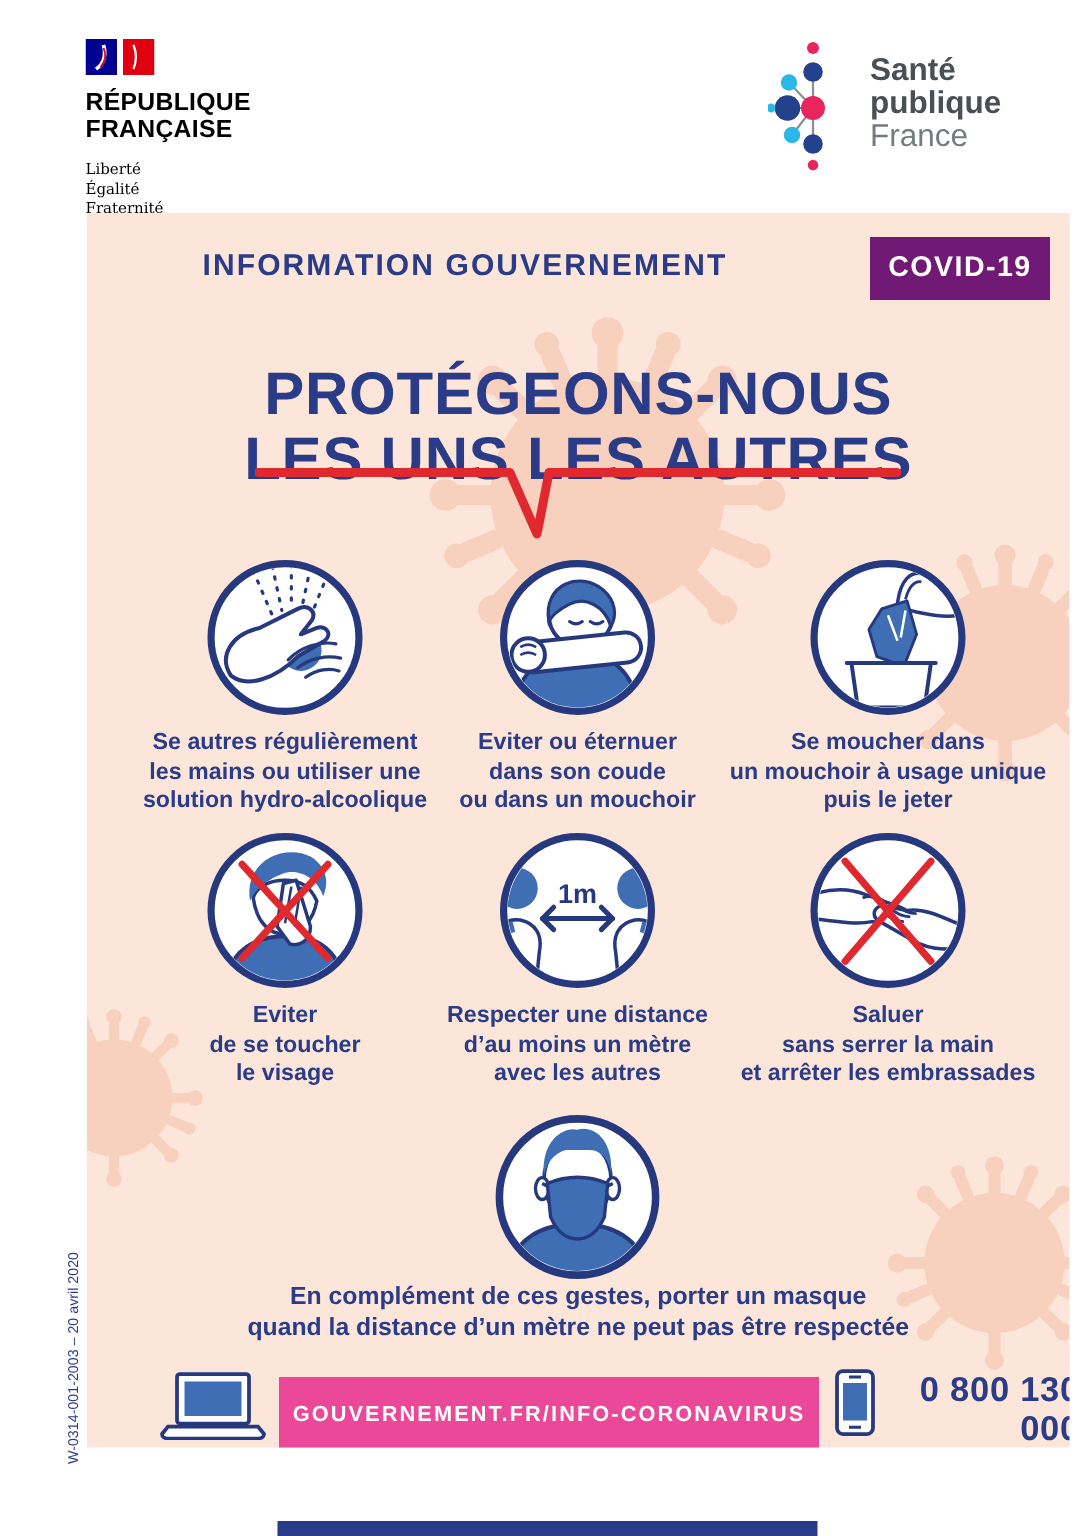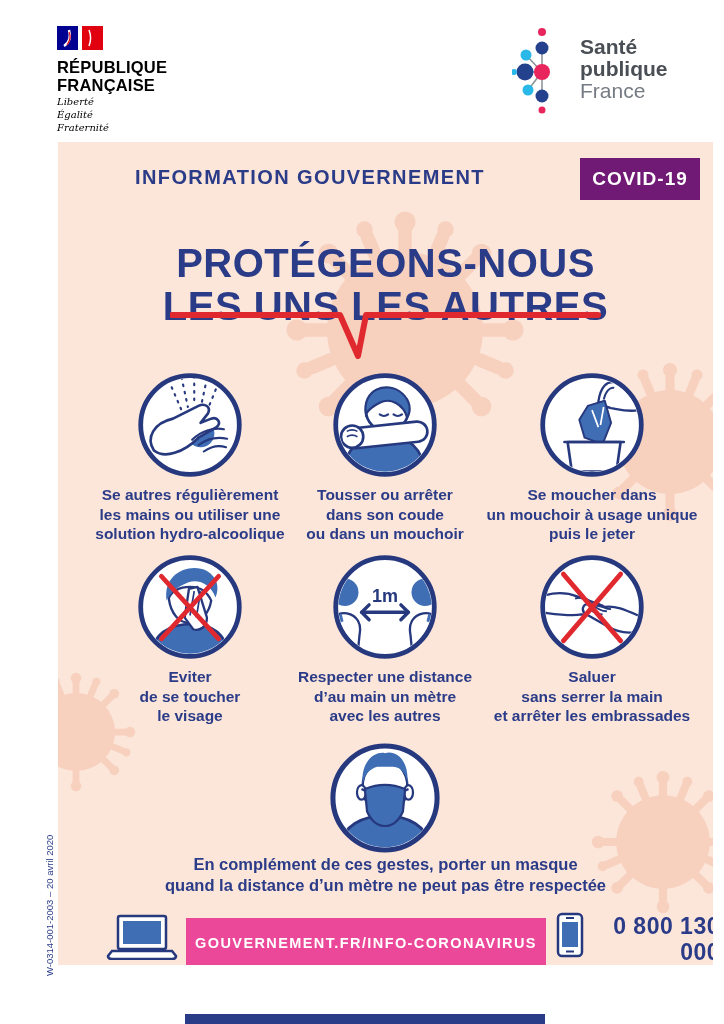--- a/index.html
+++ b/index.html
@@ -3,21 +3,21 @@
 <meta charset="utf-8">
 <style>
   html,body{margin:0;padding:0;background:#ffffff;}
   .poster{position:relative;width:724px;height:1024px;background:#ffffff;overflow:hidden;
           font-family:"Liberation Sans", sans-serif;}
   .abs{position:absolute;}
 
   
   .marianne{left:57px;top:26px;width:150px;}
   .rf-name{margin-top:4px;font-size:16.5px;font-weight:800;line-height:18px;color:#000;letter-spacing:.2px;}
-  .rf-motto{margin-top:1px;font-family:"DejaVu Serif", serif;font-style:italic;font-size:10px;line-height:13px;color:#000;}
+  .rf-motto{margin-top:12px;font-family:"DejaVu Serif", serif;font-size:10px;line-height:13px;color:#000;}
   .spf{left:512px;top:24px;}
   .spf-text{position:absolute;left:68px;top:12px;font-size:21px;line-height:22px;color:#4a4f55;font-weight:700;}
   .spf-text .light{font-weight:400;color:#757b83;}
 
   
   .panel{left:58px;top:142px;width:655px;height:823px;background:#fce5d9;overflow:hidden;}
   .viruses{left:0;top:0;width:655px;height:823px;pointer-events:none;}
 
   .kicker{left:77px;top:24px;font-size:20px;font-weight:800;letter-spacing:1.4px;color:#2a3b88;}
   .badge{right:13px;top:16px;width:120px;height:42px;background:#701a75;color:#fff;
@@ -196,21 +196,21 @@
           <g stroke="#27397e" stroke-width="2" stroke-linecap="round" fill="none">
             <path d="M45,40 q4,3 8,0"></path>
               <path d="M58,40 q4,3 8,0"></path>
           </g>
           <rect x="12" y="50" width="78" height="19" rx="9.5" transform="rotate(-6 50 58)" fill="#ffffff" stroke="#27397e" stroke-width="2.5"></rect>
           <circle cx="19" cy="61" r="10.5" fill="#ffffff" stroke="#27397e" stroke-width="2.5"></circle>
           <path d="M14,56 q5,-3 10,0 M14,61 q5,-3 10,0" stroke="#27397e" stroke-width="1.6" fill="none"></path>
         </g>
       </svg>
       <div class="caption">
-        <div>Tousser ou arrêter</div>
+        <div>Eviter ou éternuer</div>
         <div>dans son coude</div>
         <div>ou dans un mouchoir</div>
       </div>
     </div>
 
     <div class="gesture-cell" style="left:416px;top:230px;width:236px;">
       <svg class="picto" viewBox="0 0 100 100">
         <clipPath id="c3">
             <circle cx="50" cy="50" r="44"></circle>
           </clipPath>
@@ -273,21 +273,21 @@
           <text x="50" y="45" text-anchor="middle" font-size="17" font-weight="bold" fill="#27397e">1m</text>
           <g stroke="#27397e" stroke-width="3.2" stroke-linecap="round" stroke-linejoin="round" fill="none">
             <line x1="28" y1="55" x2="72" y2="55"></line>
             <polyline points="35,48 28,55 35,62"></polyline>
             <polyline points="65,48 72,55 65,62"></polyline>
           </g>
         </g>
       </svg>
       <div class="caption">
         <div>Respecter une distance</div>
-        <div>d’au main un mètre</div>
+        <div>d’au moins un mètre</div>
         <div>avec les autres</div>
       </div>
     </div>
 
     <div class="gesture-cell" style="left:416px;top:412px;width:236px;">
       <svg class="picto" viewBox="0 0 100 100">
         <clipPath id="c6">
             <circle cx="50" cy="50" r="44"></circle>
           </clipPath>
         <circle cx="50" cy="50" r="46.5" fill="#ffffff" stroke="#27397e" stroke-width="4.5"></circle>

